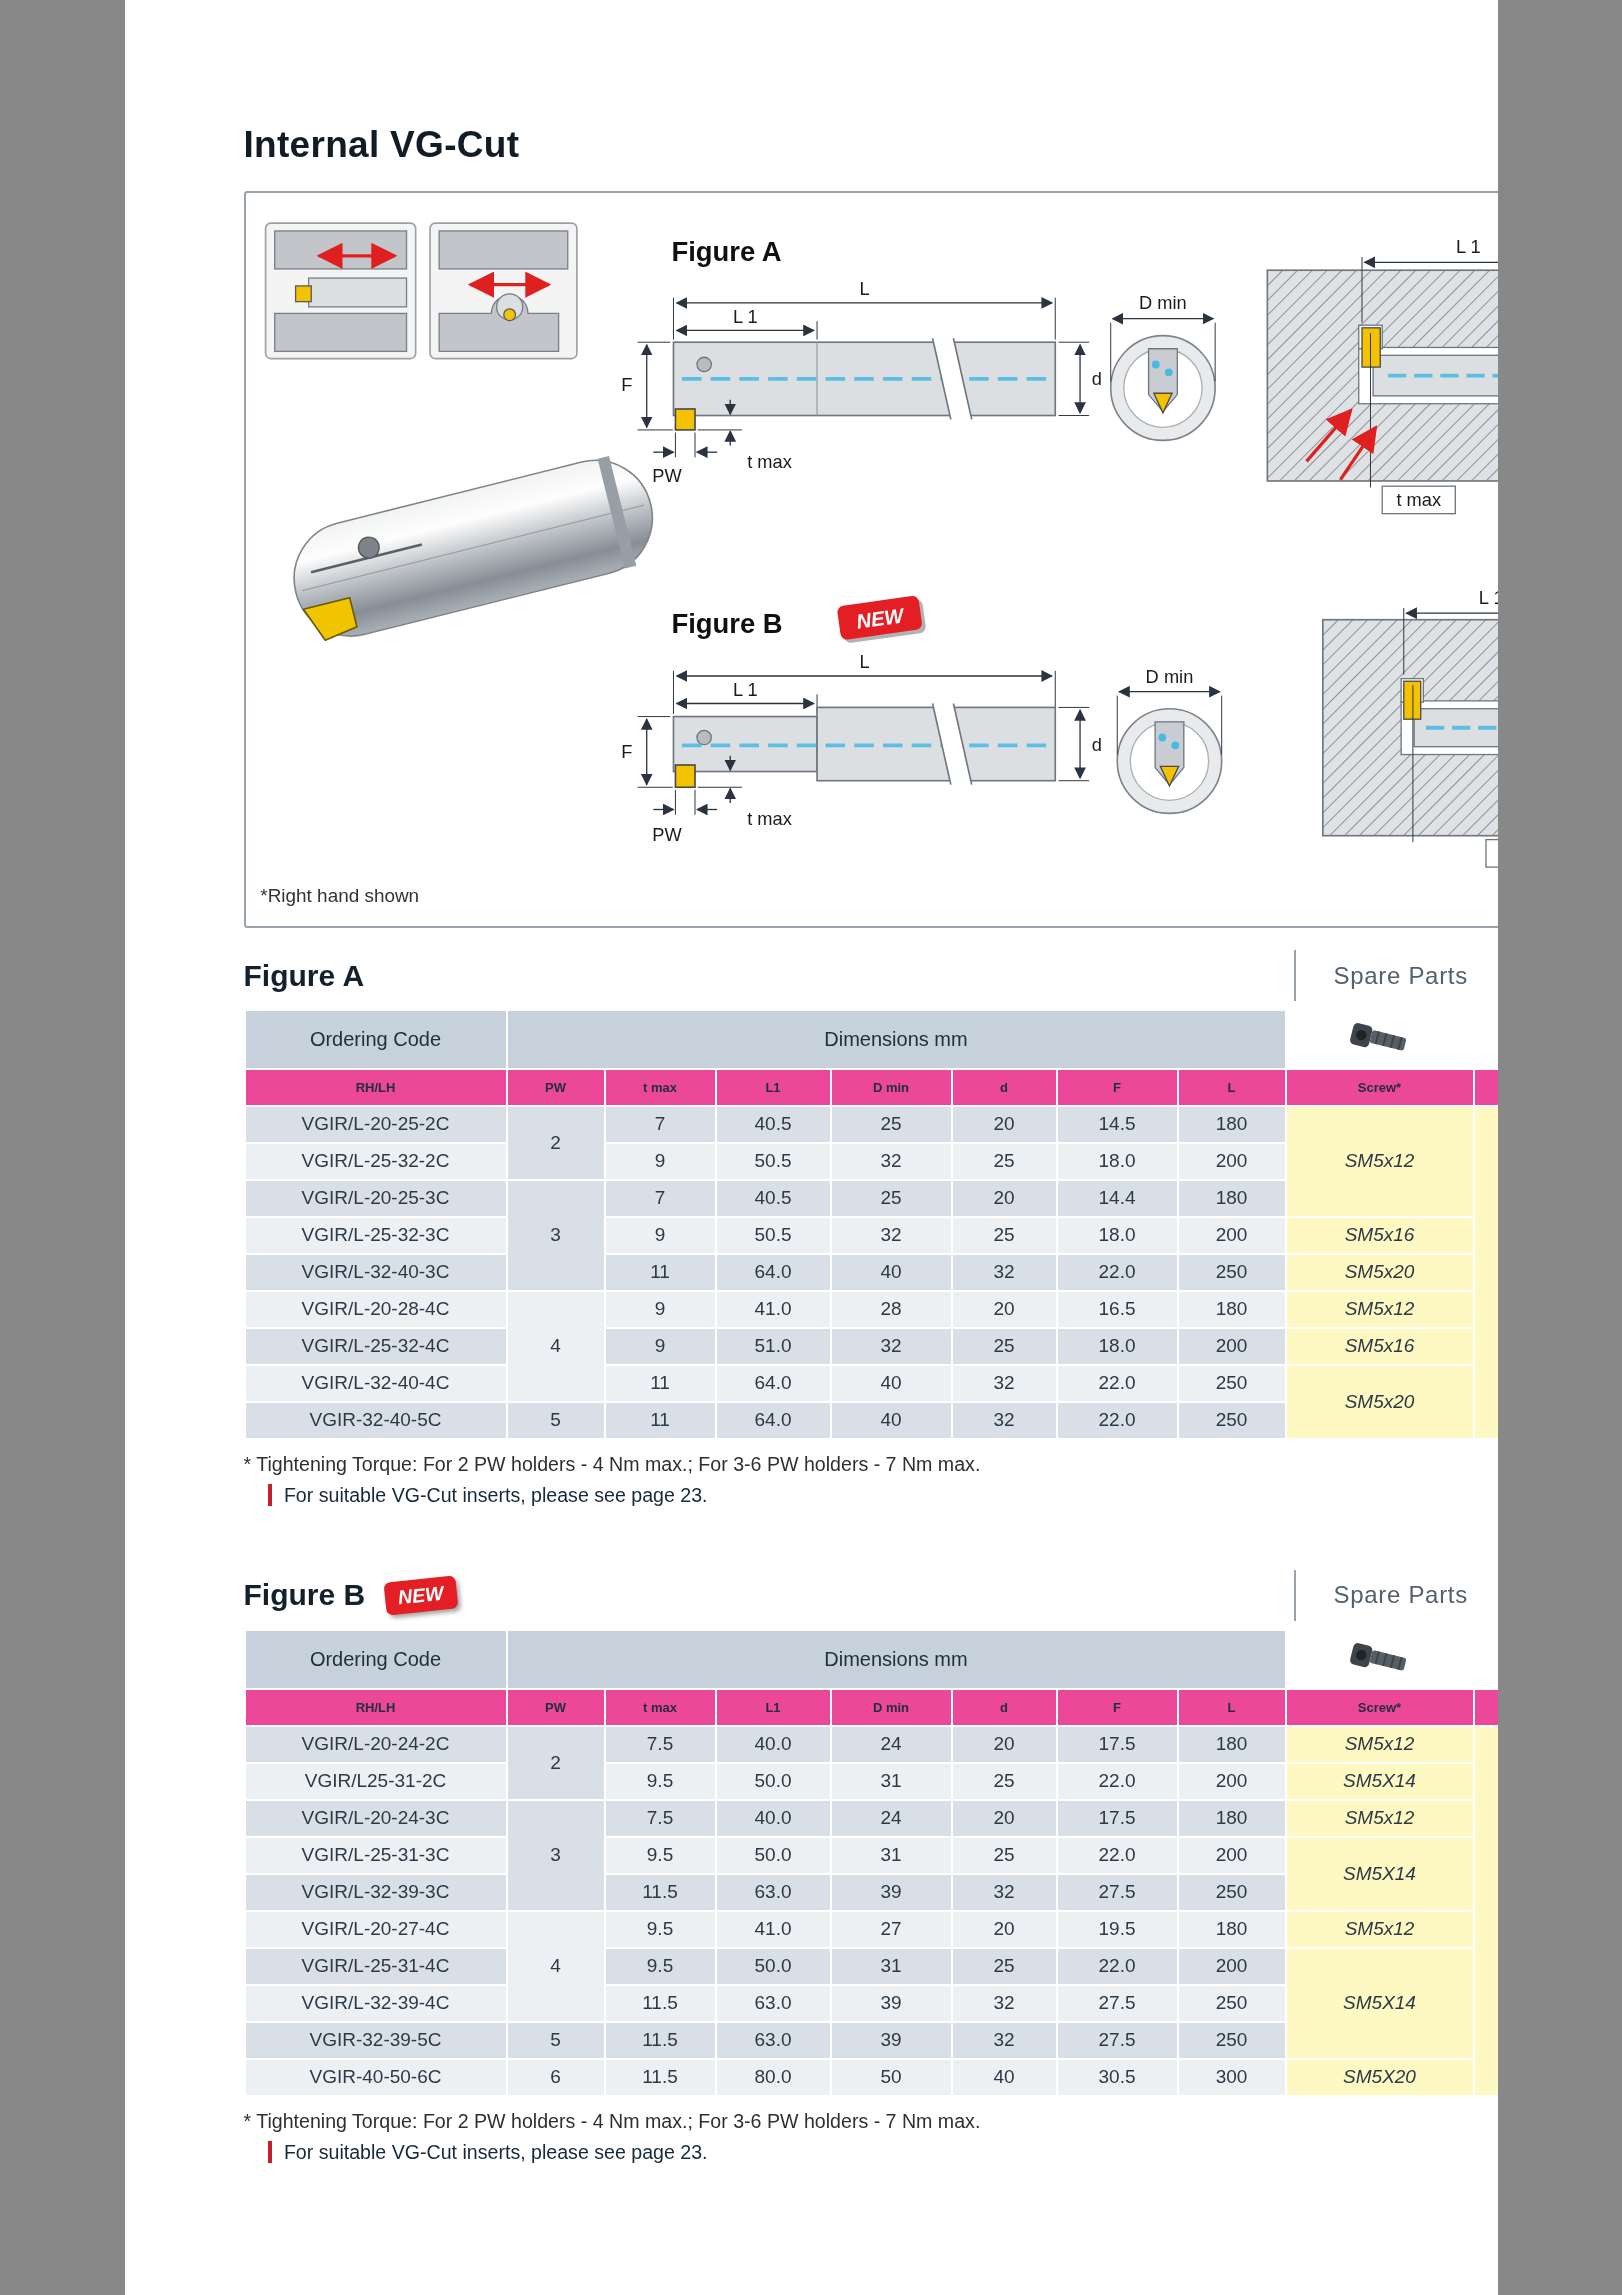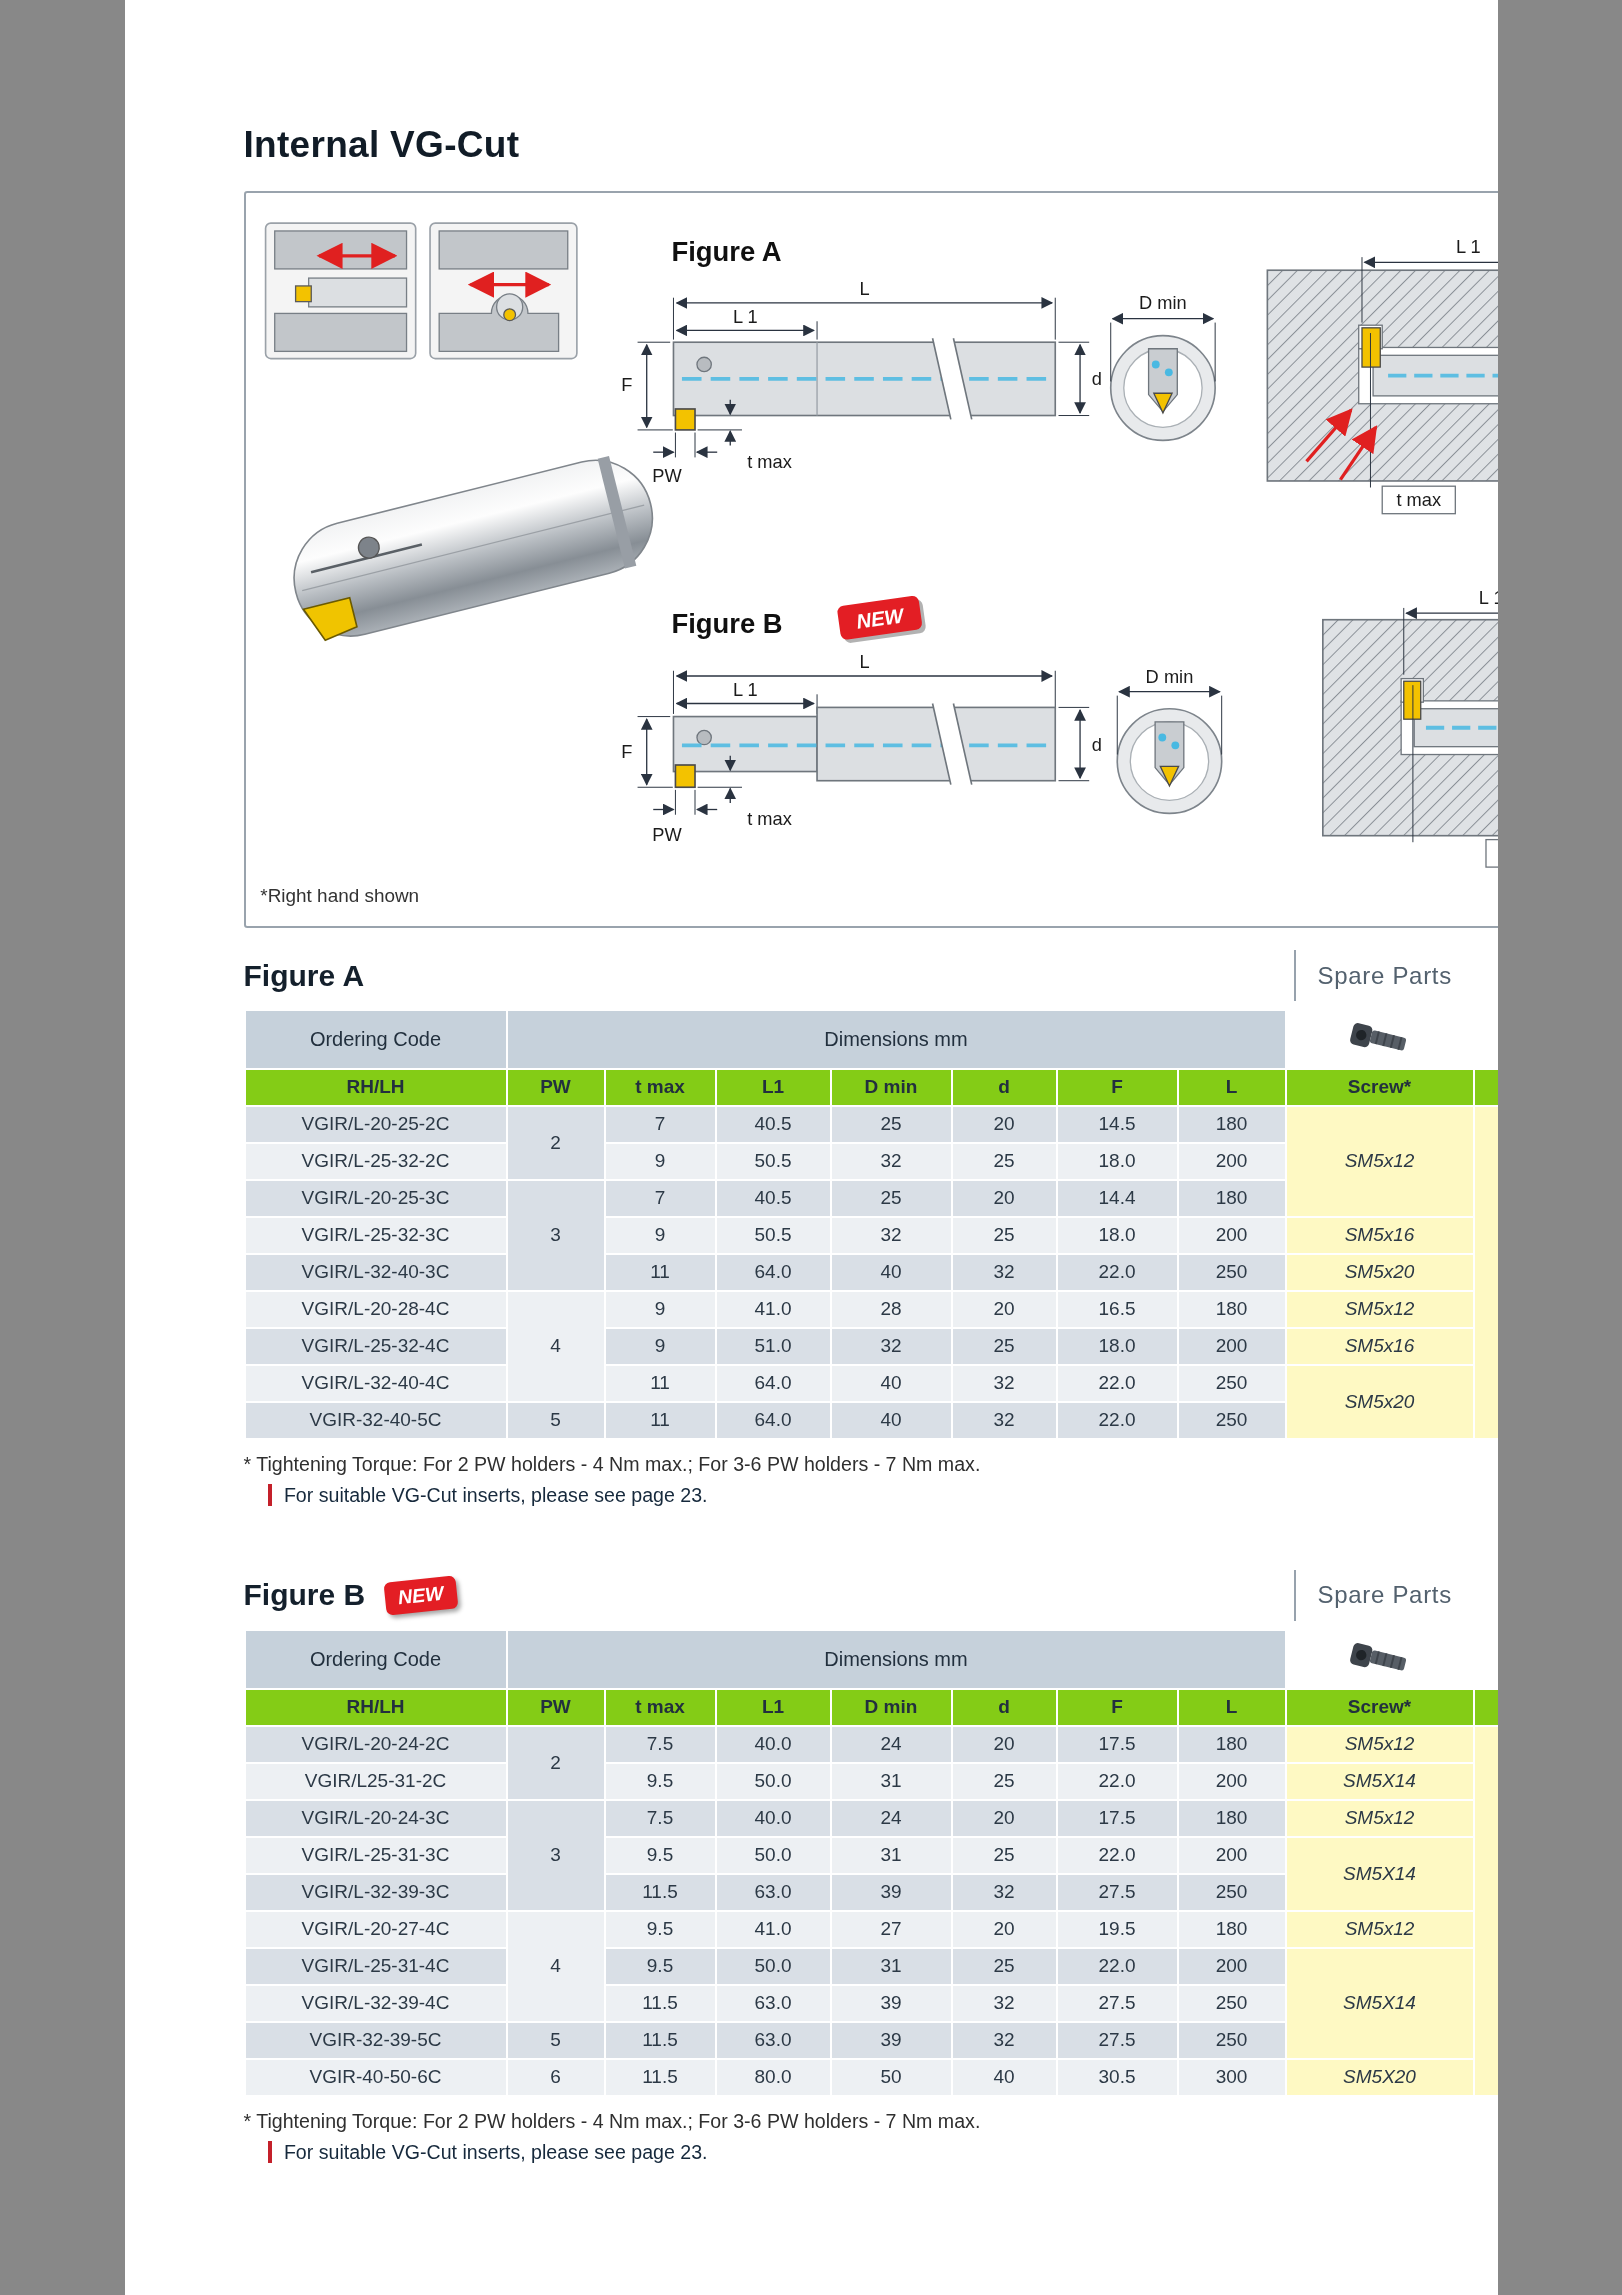--- a/index.html
+++ b/index.html
@@ -21,27 +21,27 @@
   .badge-txt { font-size: 31px; font-weight: bold; font-style: italic; fill: #fff; }
 
   .fig-head { position: relative; margin-top: 22px; height: 51px; display: flex; align-items: center; }
   .fig-head.mt-lg { margin-top: 63px; }
   .fig-title { font-size: 30px; font-weight: bold; color: #14202c; }
   .fig-sub { font-size: 23.6px; color: #1c1c1c; margin-left: 14.4px; white-space: nowrap; }
   .new-badge { margin-left: 19.6px; background: #e31e24; color: #fff; font-weight: bold; font-style: italic;
                font-size: 19.6px; padding: 5.2px 13px; border-radius: 6.5px; transform: rotate(-6deg);
                box-shadow: 2.6px 3.3px 4.6px rgba(0,0,0,.35); }
   .spare { position: absolute; left: 1050px; top: 0; height: 100%; display: flex; align-items: center;
-           border-left: 2px solid #97a2ad; padding-left: 22px; font-size: 24px; color: #53616e; letter-spacing: 0.7px; }
+           border-left: 2px solid #97a2ad; padding-left: 38px; font-size: 24px; color: #53616e; letter-spacing: 0.7px; }
 
   table.spec { width: 1383px; border-collapse: collapse; table-layout: fixed; margin-top: 7.9px; }
   table.spec th, table.spec td { border: 2px solid #fff; text-align: center; vertical-align: middle; padding: 0; }
   .group-row th { height: 59px; background: #c6d1db; font-size: 20px; font-weight: normal; color: #22303e; }
   .group-row th.icon-cell { background: #fff; }
-  .cols-row th { height: 37px; background: #84cc16; font-size: 19px; font-weight: bold; color: #22303e; }
+  .cols-row th { height: 37px; background: #ec4899; font-size: 13px; font-weight: bold; color: #22303e; }
   table.spec tbody td { height: 37px; font-size: 19px; color: #2c3946; }
   tr.ro td { background: #d9dfe6; }
   tr.re td { background: #edf0f3; }
   tr.ro td.cream, tr.re td.cream { background: #fef9c3; font-style: italic; }
 
   .fn1 { margin-top: 13px; font-size: 19.6px; color: #2f2f2f; }
   .fn2 { margin-top: 7.9px; font-size: 19.6px; color: #16293c; display: flex; align-items: center; padding-left: 24px; }
   .redbar { display: inline-block; width: 4.6px; height: 22px; background: #c4202a; margin-right: 11.8px; }
 
   .footer { position: absolute; left: 119px; top: 2224px; width: 1383px; display: flex; align-items: center; }

